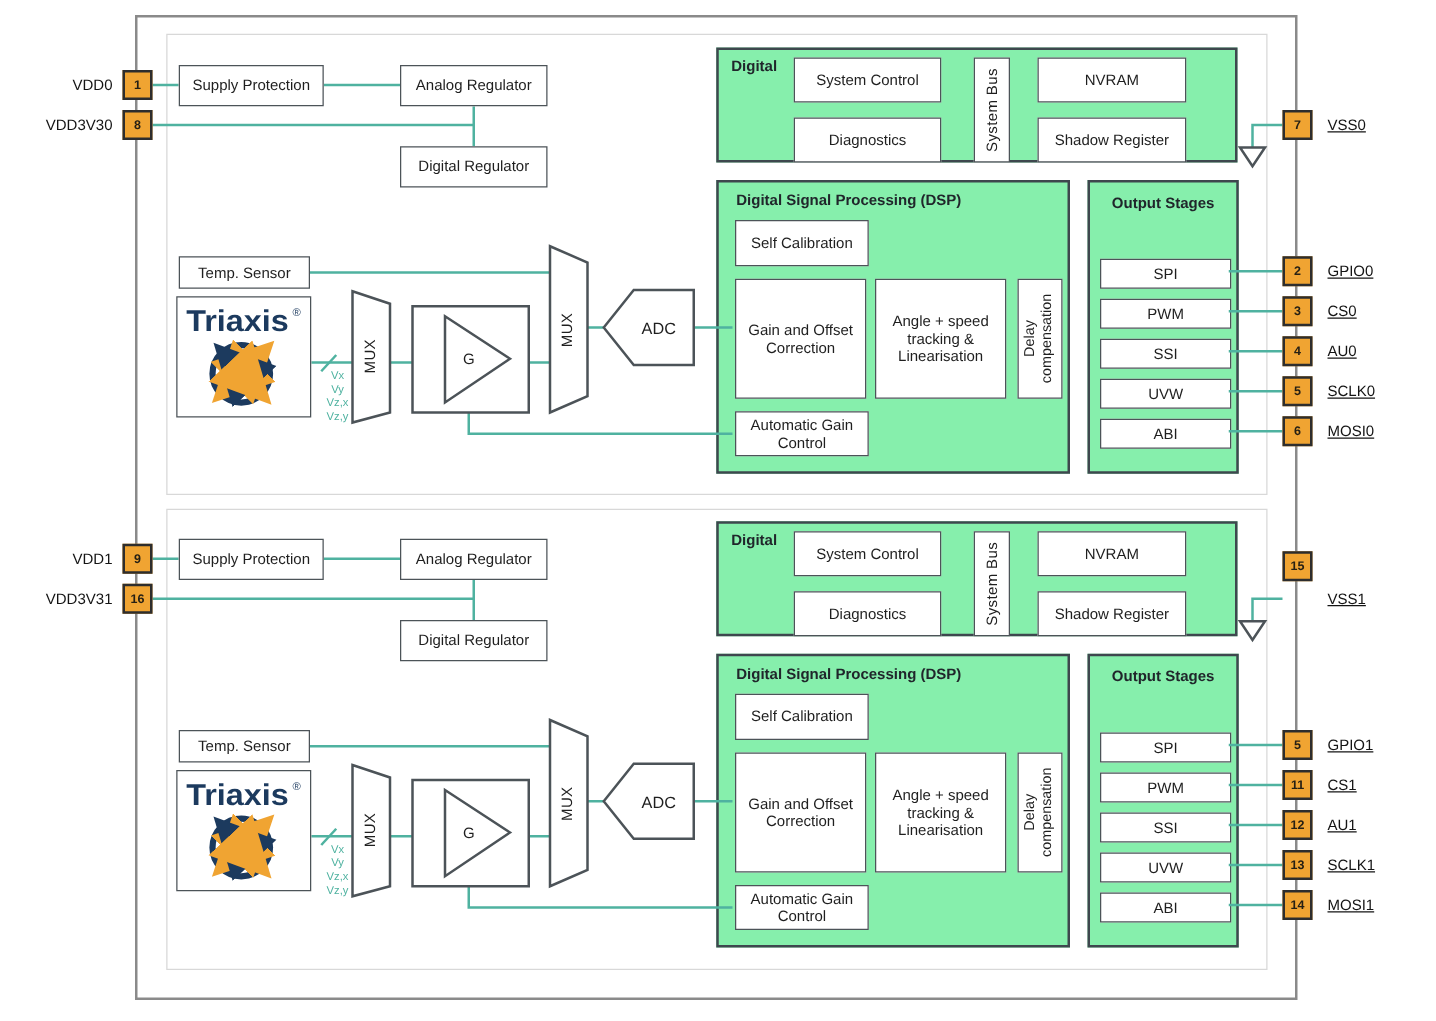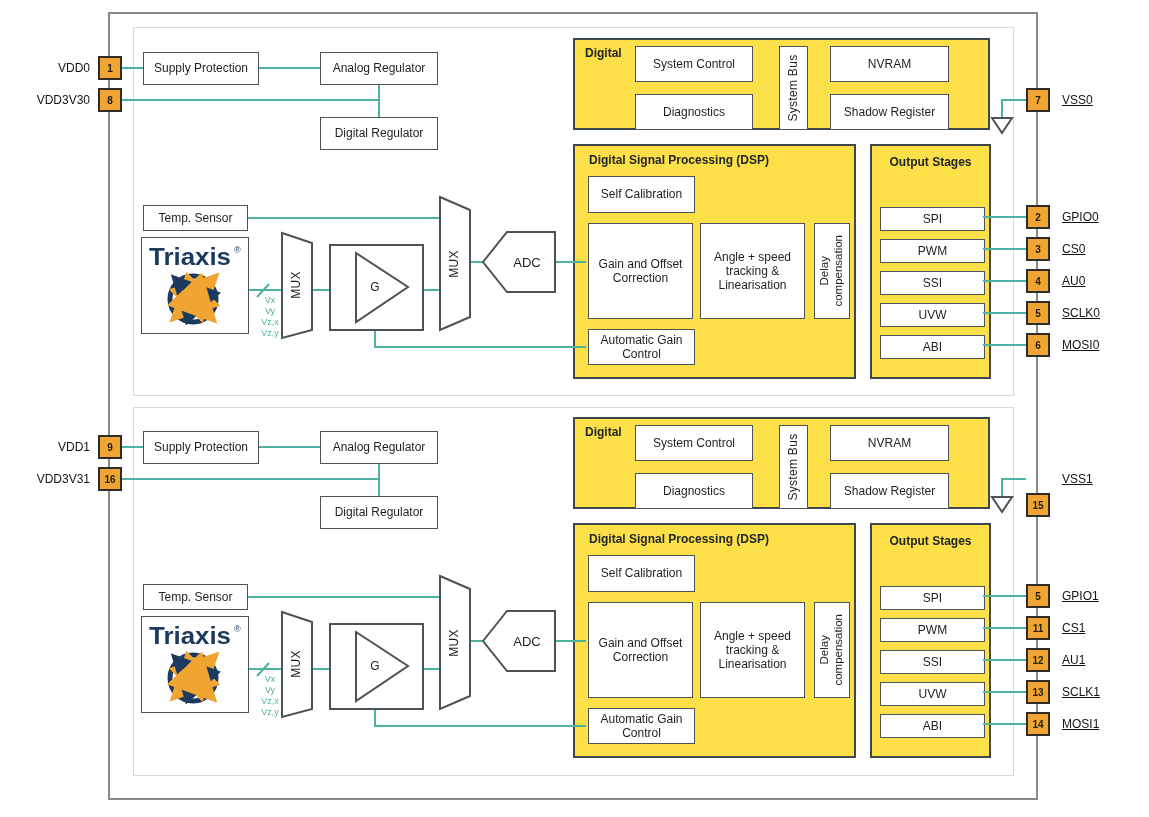--- a/index.html
+++ b/index.html
@@ -2,21 +2,21 @@
 <html><head>
 <meta charset="utf-8">
 <style>
   html,body{margin:0;padding:0;background:#fff;}
   .canvas{position:relative;width:1149px;height:817px;background:#fff;
           font-family:"Liberation Sans",sans-serif;color:#1f1f1f;overflow:hidden;}
   .outer-chip{position:absolute;left:108px;top:12px;width:930px;height:788px;
               border:2px solid #8a8a8a;box-sizing:border-box;z-index:0;}
   .die{position:absolute;left:133px;width:881px;height:369px;border:1px solid #d8d8d8;
        box-sizing:border-box;z-index:0;}
-  .gblock{position:absolute;background:#fde047;border:2px solid #3e474e;box-sizing:border-box;z-index:1;padding-left:28px;}
+  .gblock{position:absolute;background:#86efac;border:2px solid #3e474e;box-sizing:border-box;z-index:1;padding-left:28px;}
   .wbox{position:absolute;background:#fff;border:1.5px solid #4c5358;box-sizing:border-box;
         display:flex;align-items:center;justify-content:center;text-align:center;
         font-size:12px;line-height:1.18;padding:2px;z-index:3;}
   .block-title{position:absolute;font-size:12px;font-weight:600;color:#20262b;z-index:3;}
   .svglayer{position:absolute;left:0;top:0;z-index:2;pointer-events:none;}
   .shape-label{position:absolute;display:flex;align-items:center;justify-content:center;
                font-size:12px;color:#1f1f1f;z-index:4;}
   .vtext{transform:rotate(-90deg);white-space:nowrap;display:inline-block;font-size:12px;letter-spacing:.3px;}
   .vwrap-outer{position:absolute;display:flex;align-items:center;justify-content:center;z-index:3;}
   .vwrap{transform:rotate(-90deg);width:92px;text-align:center;line-height:1.2;font-size:11.5px;}
@@ -237,21 +237,21 @@
     </div>
   <div class="pin" style="left:1026px;top:269px">
       <span>4</span>
     </div>
   <div class="pin" style="left:1026px;top:301px">
       <span>5</span>
     </div>
   <div class="pin" style="left:1026px;top:333px">
       <span>6</span>
     </div>
-  <div class="pin" style="left:1026px;top:493px">
+  <div class="pin" style="left:1026px;top:441px">
       <span>15</span>
     </div>
   <div class="pin" style="left:1026px;top:584px">
       <span>5</span>
     </div>
   <div class="pin" style="left:1026px;top:616px">
       <span>11</span>
     </div>
   <div class="pin" style="left:1026px;top:648px">
       <span>12</span>

